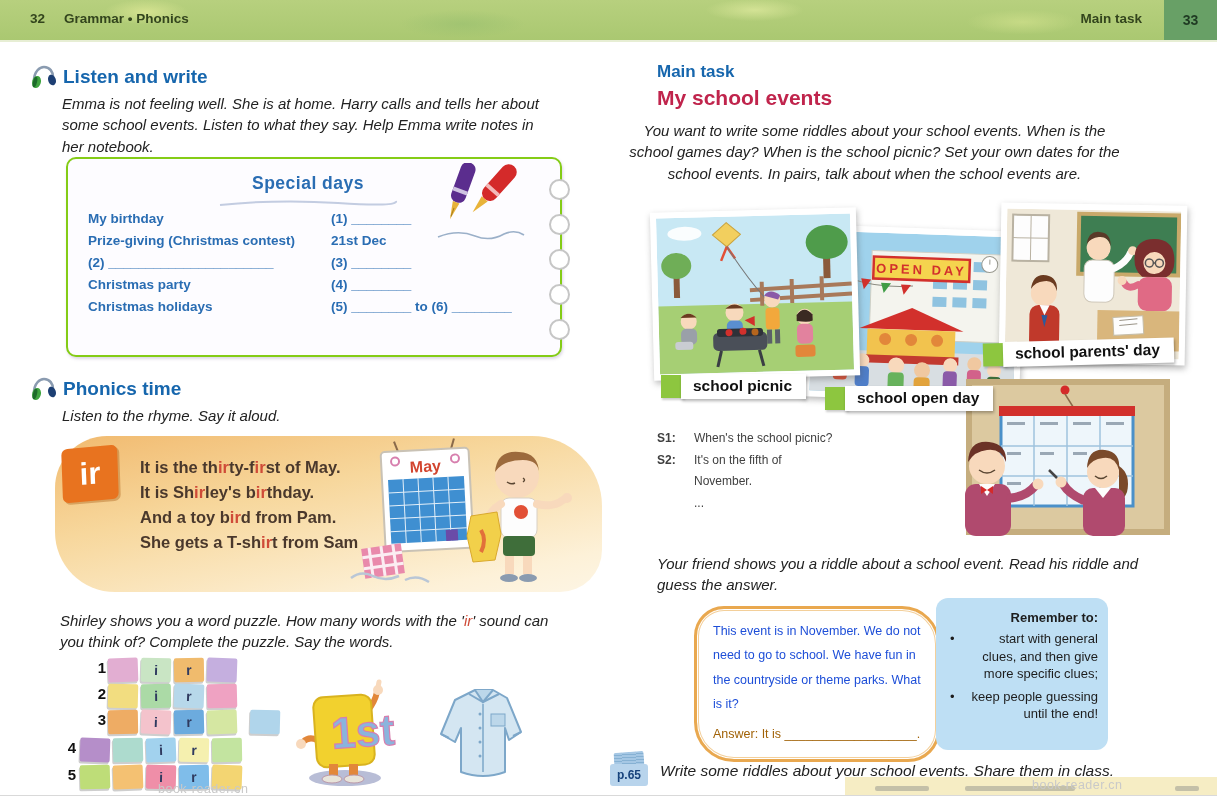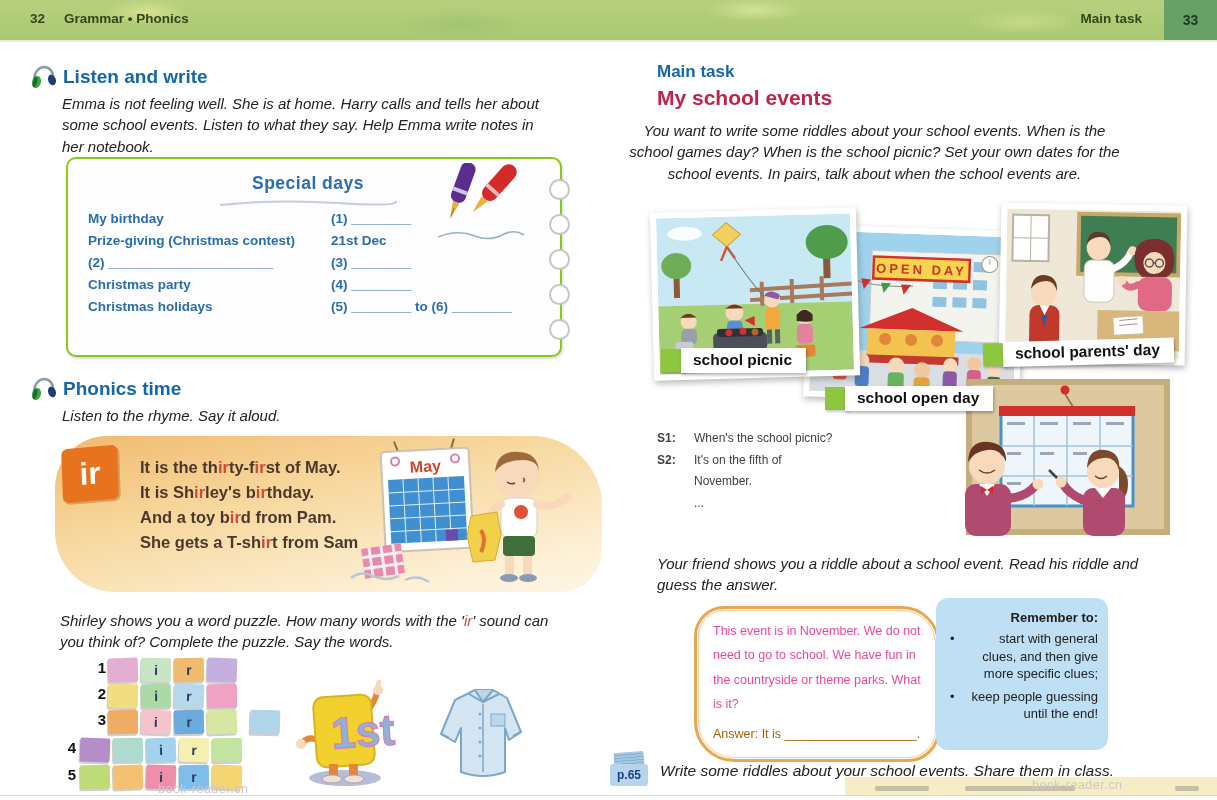--- a/index.html
+++ b/index.html
@@ -70,21 +70,21 @@
   .label-box{background:#fff;box-shadow:1px 2px 3px rgba(0,0,0,.3);padding:3px 14px 4px 12px;
     font-size:15.5px;font-weight:700;color:#111;white-space:nowrap;}
 
   .dialogue{position:absolute;left:657px;top:428px;width:280px;font-size:12px;line-height:21.5px;color:#404040;}
   .dlg-row{display:flex;}
   .dlg-s{width:37px;font-weight:700;flex:none;}
 
   .riddle{position:absolute;left:694px;top:606px;width:240px;height:150px;background:#fff;
     border:3px solid #e9a84f;border-radius:30px 38px 32px 40px;box-shadow:0 0 0 1px #fff inset, 0 0 0 2px #f3cf9a inset;}
   .riddle-text{position:absolute;left:16px;top:10px;width:208px;font-size:12.5px;line-height:1.95;
-    font-weight:500;color:#ec4899;}
+    font-weight:500;color:#1d4ed8;}
   .riddle-answer{position:absolute;left:16px;top:118px;width:210px;font-size:12.5px;font-weight:500;color:#a16207;}
 
   .remember{position:absolute;left:936px;top:598px;width:172px;height:152px;background:#bedff4;
     border-radius:12px;padding:11px 10px 0 12px;box-sizing:border-box;font-size:13px;line-height:1.34;color:#1d1d1d;text-align:right;}
   .rem-title{font-weight:700;margin-bottom:4px;}
   .rem-list{margin:0;padding-left:14px;list-style:none;}
   .rem-list li{position:relative;margin-bottom:5px;}
   .rem-list li:before{content:"•";position:absolute;left:-12px;}
 
   .badge{position:absolute;left:610px;top:752px;width:42px;height:40px;}
@@ -452,21 +452,21 @@
       <g>
         <circle cx="38" cy="84" r="13" fill="#f8d9bc"></circle>
         <path d="M25 80 Q27 64 40 66 Q52 68 51 82 Q48 70 38 72 Q29 73 25 80 Z" fill="#6b3b20"></path>
         <rect x="24" y="96" width="30" height="44" rx="9" fill="#c0392b"></rect>
         <polygon points="34,96 44,96 39,106" fill="#fdfdfd"></polygon>
         <path d="M36 106 L42 106 L39 118 Z" fill="#2e5a9c"></path>
       </g>
     </svg>
   </div>
 
-  <div class="photo-label" style="left:645px;top:348px;padding-left:16px;">
+  <div class="photo-label" style="left:645px;top:374px;padding-left:16px;">
     <span class="label-sq"></span>
     <span class="label-box">school picnic</span>
   </div>
   <div class="photo-label" style="left:825px;top:386px;">
     <span class="label-sq"></span>
     <span class="label-box">school open day</span>
   </div>
   <div class="photo-label" style="left:983px;top:340px;transform:rotate(-1.5deg);">
     <span class="label-sq"></span>
     <span class="label-box">school parents' day</span>

